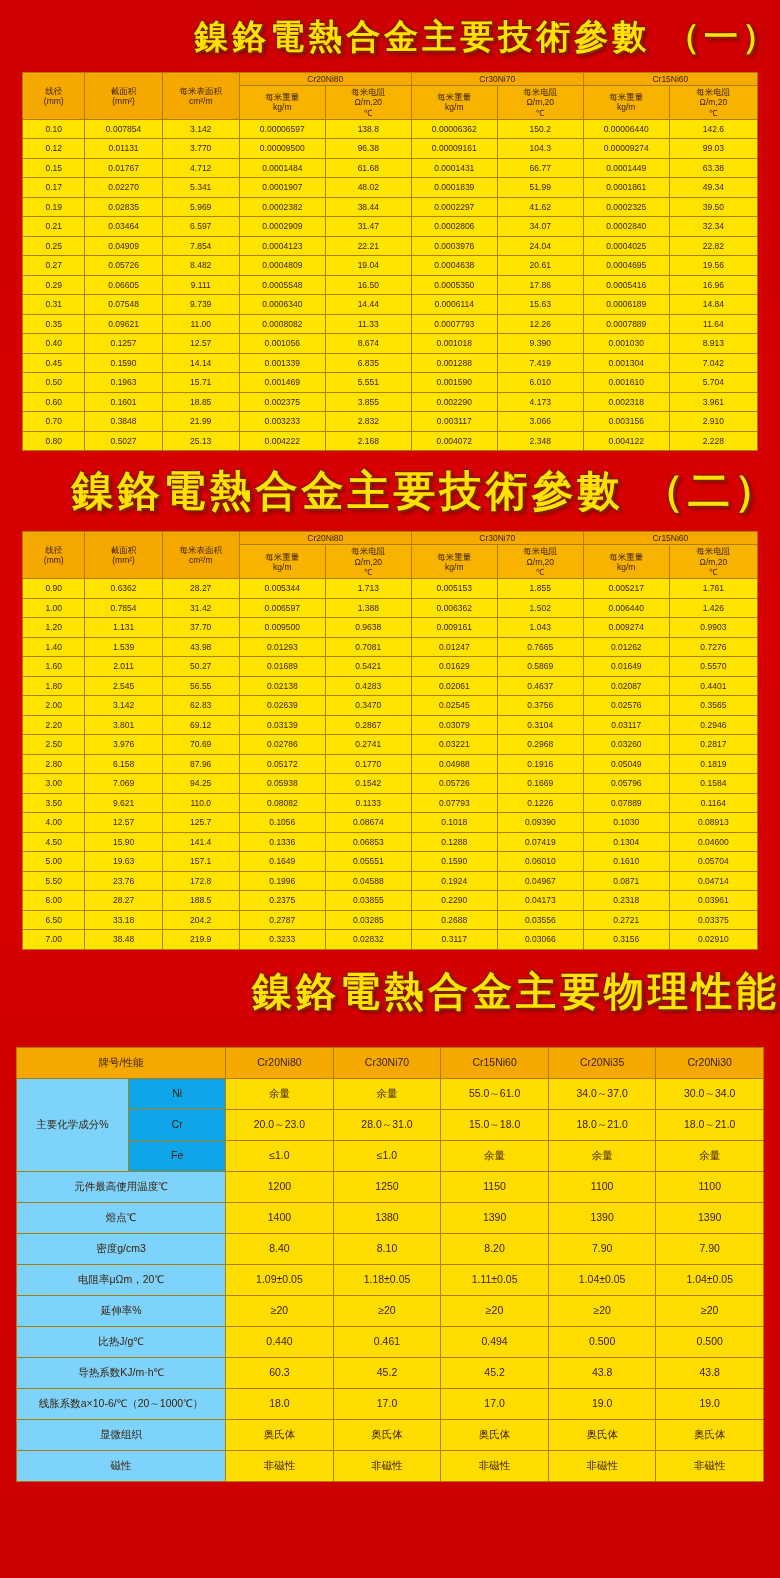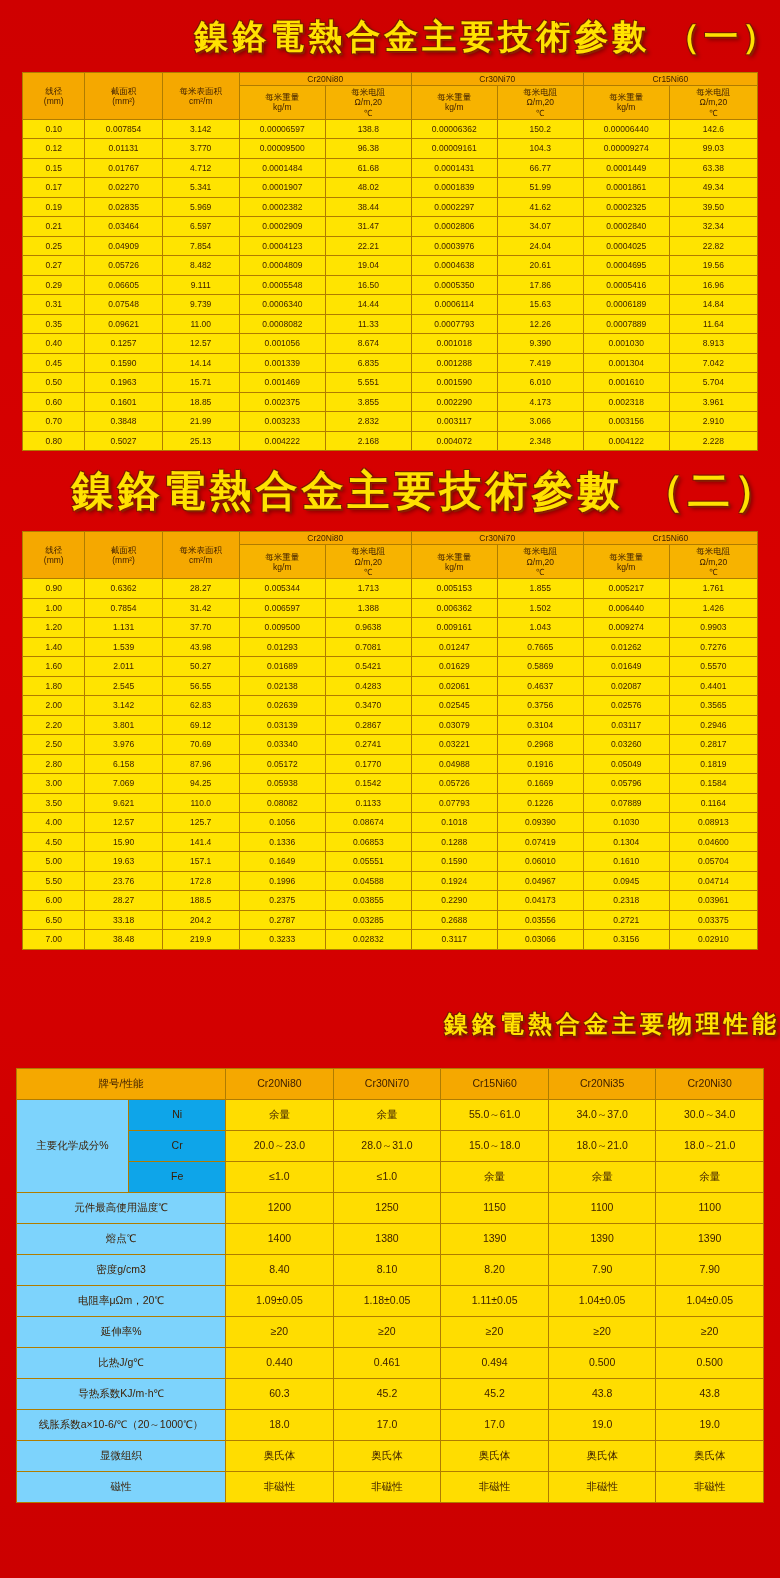--- a/index.html
+++ b/index.html
@@ -29,21 +29,21 @@
     letter-spacing: 4px;
     text-shadow:
       -1px -1px 0 #7a1a00,
       1px -1px 0 #7a1a00,
       -1px 1px 0 #7a1a00,
       2px 2px 0 #8a2000,
       3px 3px 4px rgba(0,0,0,.45);
   }
   #title1 { font-size: 34px; padding-top: 14px; }
   #title2 { font-size: 42px; padding-top: 12px; }
-  #title3 { font-size: 24px; padding-top: 14px; margin-top: 44px; }
+  #title3 { font-size: 40px; padding-top: 14px; }
 
   
   .tbl-wrap { padding: 0 22px; }
   table {
     border-collapse: collapse;
     width: 100%;
     background: #ffe400;
     table-layout: fixed;
   }
   table td, table th {
@@ -509,21 +509,21 @@
             <td>0.2867</td>
             <td>0.03079</td>
             <td>0.3104</td>
             <td>0.03117</td>
             <td>0.2946</td>
           </tr>
           <tr class="data-row">
             <td>2.50</td>
             <td>3.976</td>
             <td>70.69</td>
-            <td>0.03340</td>
+            <td>0.02786</td>
             <td>0.2741</td>
             <td>0.03221</td>
             <td>0.2968</td>
             <td>0.03260</td>
             <td>0.2817</td>
           </tr>
           <tr class="data-row">
             <td>2.80</td>
             <td>6.158</td>
             <td>87.96</td>
@@ -590,21 +590,21 @@
             <td>0.05704</td>
           </tr>
           <tr class="data-row">
             <td>5.50</td>
             <td>23.76</td>
             <td>172.8</td>
             <td>0.1996</td>
             <td>0.04588</td>
             <td>0.1924</td>
             <td>0.04967</td>
-            <td>0.0945</td>
+            <td>0.0871</td>
             <td>0.04714</td>
           </tr>
           <tr class="data-row">
             <td>6.00</td>
             <td>28.27</td>
             <td>188.5</td>
             <td>0.2375</td>
             <td>0.03855</td>
             <td>0.2290</td>
             <td>0.04173</td>

